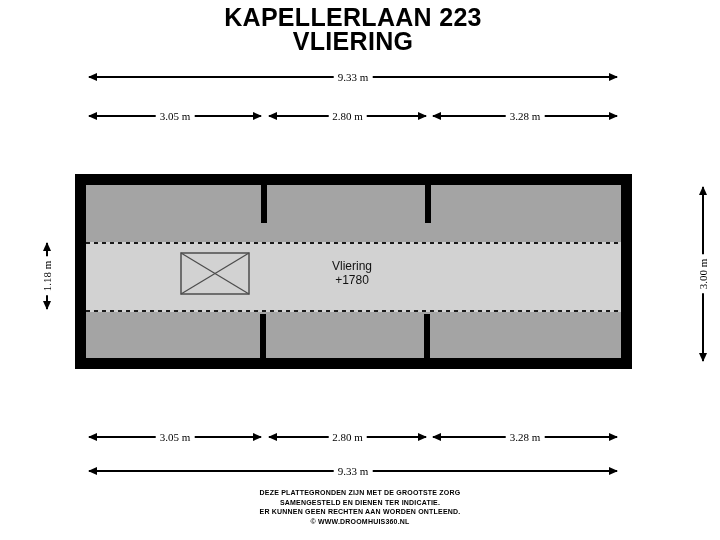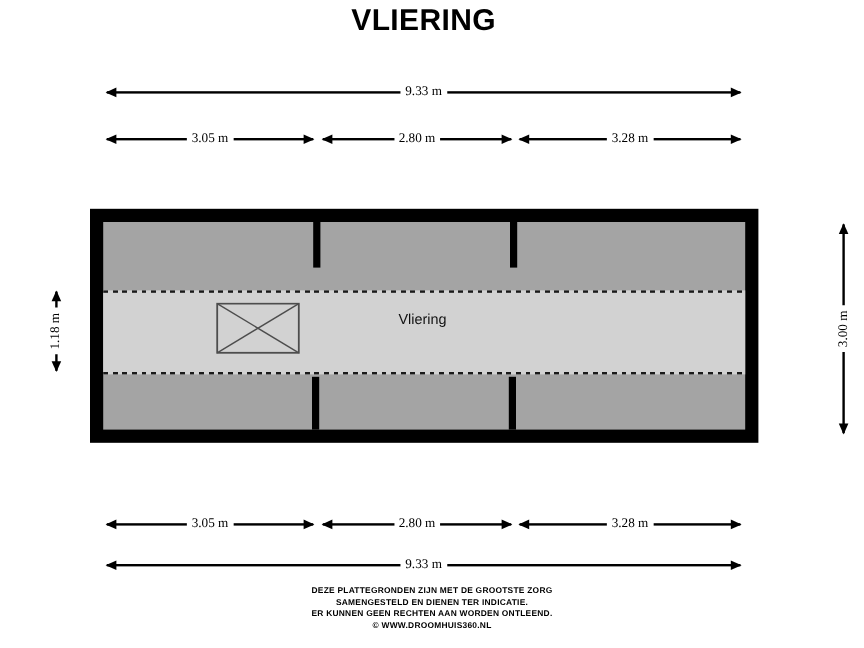--- a/index.html
+++ b/index.html
@@ -55,20 +55,21 @@
   
   .footer{
     position:absolute;left:0;top:488px;width:720px;text-align:center;
     font-size:7px;line-height:9.5px;font-weight:bold;letter-spacing:0.2px;color:#000;
   }
 </style>
 </head>
 <body>
 
 <div class="title">
+  <div>KAPELLERLAAN 223</div>
   <div>VLIERING</div>
 </div>
 
 <div class="dim dim-h" style="left:88px;top:73px;width:530px;">
   <div class="dim-line"></div>
   <div class="ah ah-left"></div>
   <div class="ah ah-right"></div>
   <span class="dim-label">9.33 m</span>
 </div>
 
@@ -116,20 +117,21 @@
     <div class="stub stub-br"></div>
     <div class="xbox">
       <svg width="70" height="43" viewBox="0 0 70 43">
         <rect x="1" y="1" width="68" height="41" fill="none" stroke="#4d4d4d" stroke-width="1.5"></rect>
         <line x1="1" y1="1" x2="69" y2="42" stroke="#4d4d4d" stroke-width="1.2"></line>
         <line x1="69" y1="1" x2="1" y2="42" stroke="#4d4d4d" stroke-width="1.2"></line>
       </svg>
     </div>
     <div class="room-label">
       <div>Vliering</div>
+      <div>+1780</div>
     </div>
   </div>
 </div>
 
 <div class="dim dim-h" style="left:88px;top:433px;width:174px;">
   <div class="dim-line"></div>
   <div class="ah ah-left"></div>
   <div class="ah ah-right"></div>
   <span class="dim-label">3.05 m</span>
 </div>

